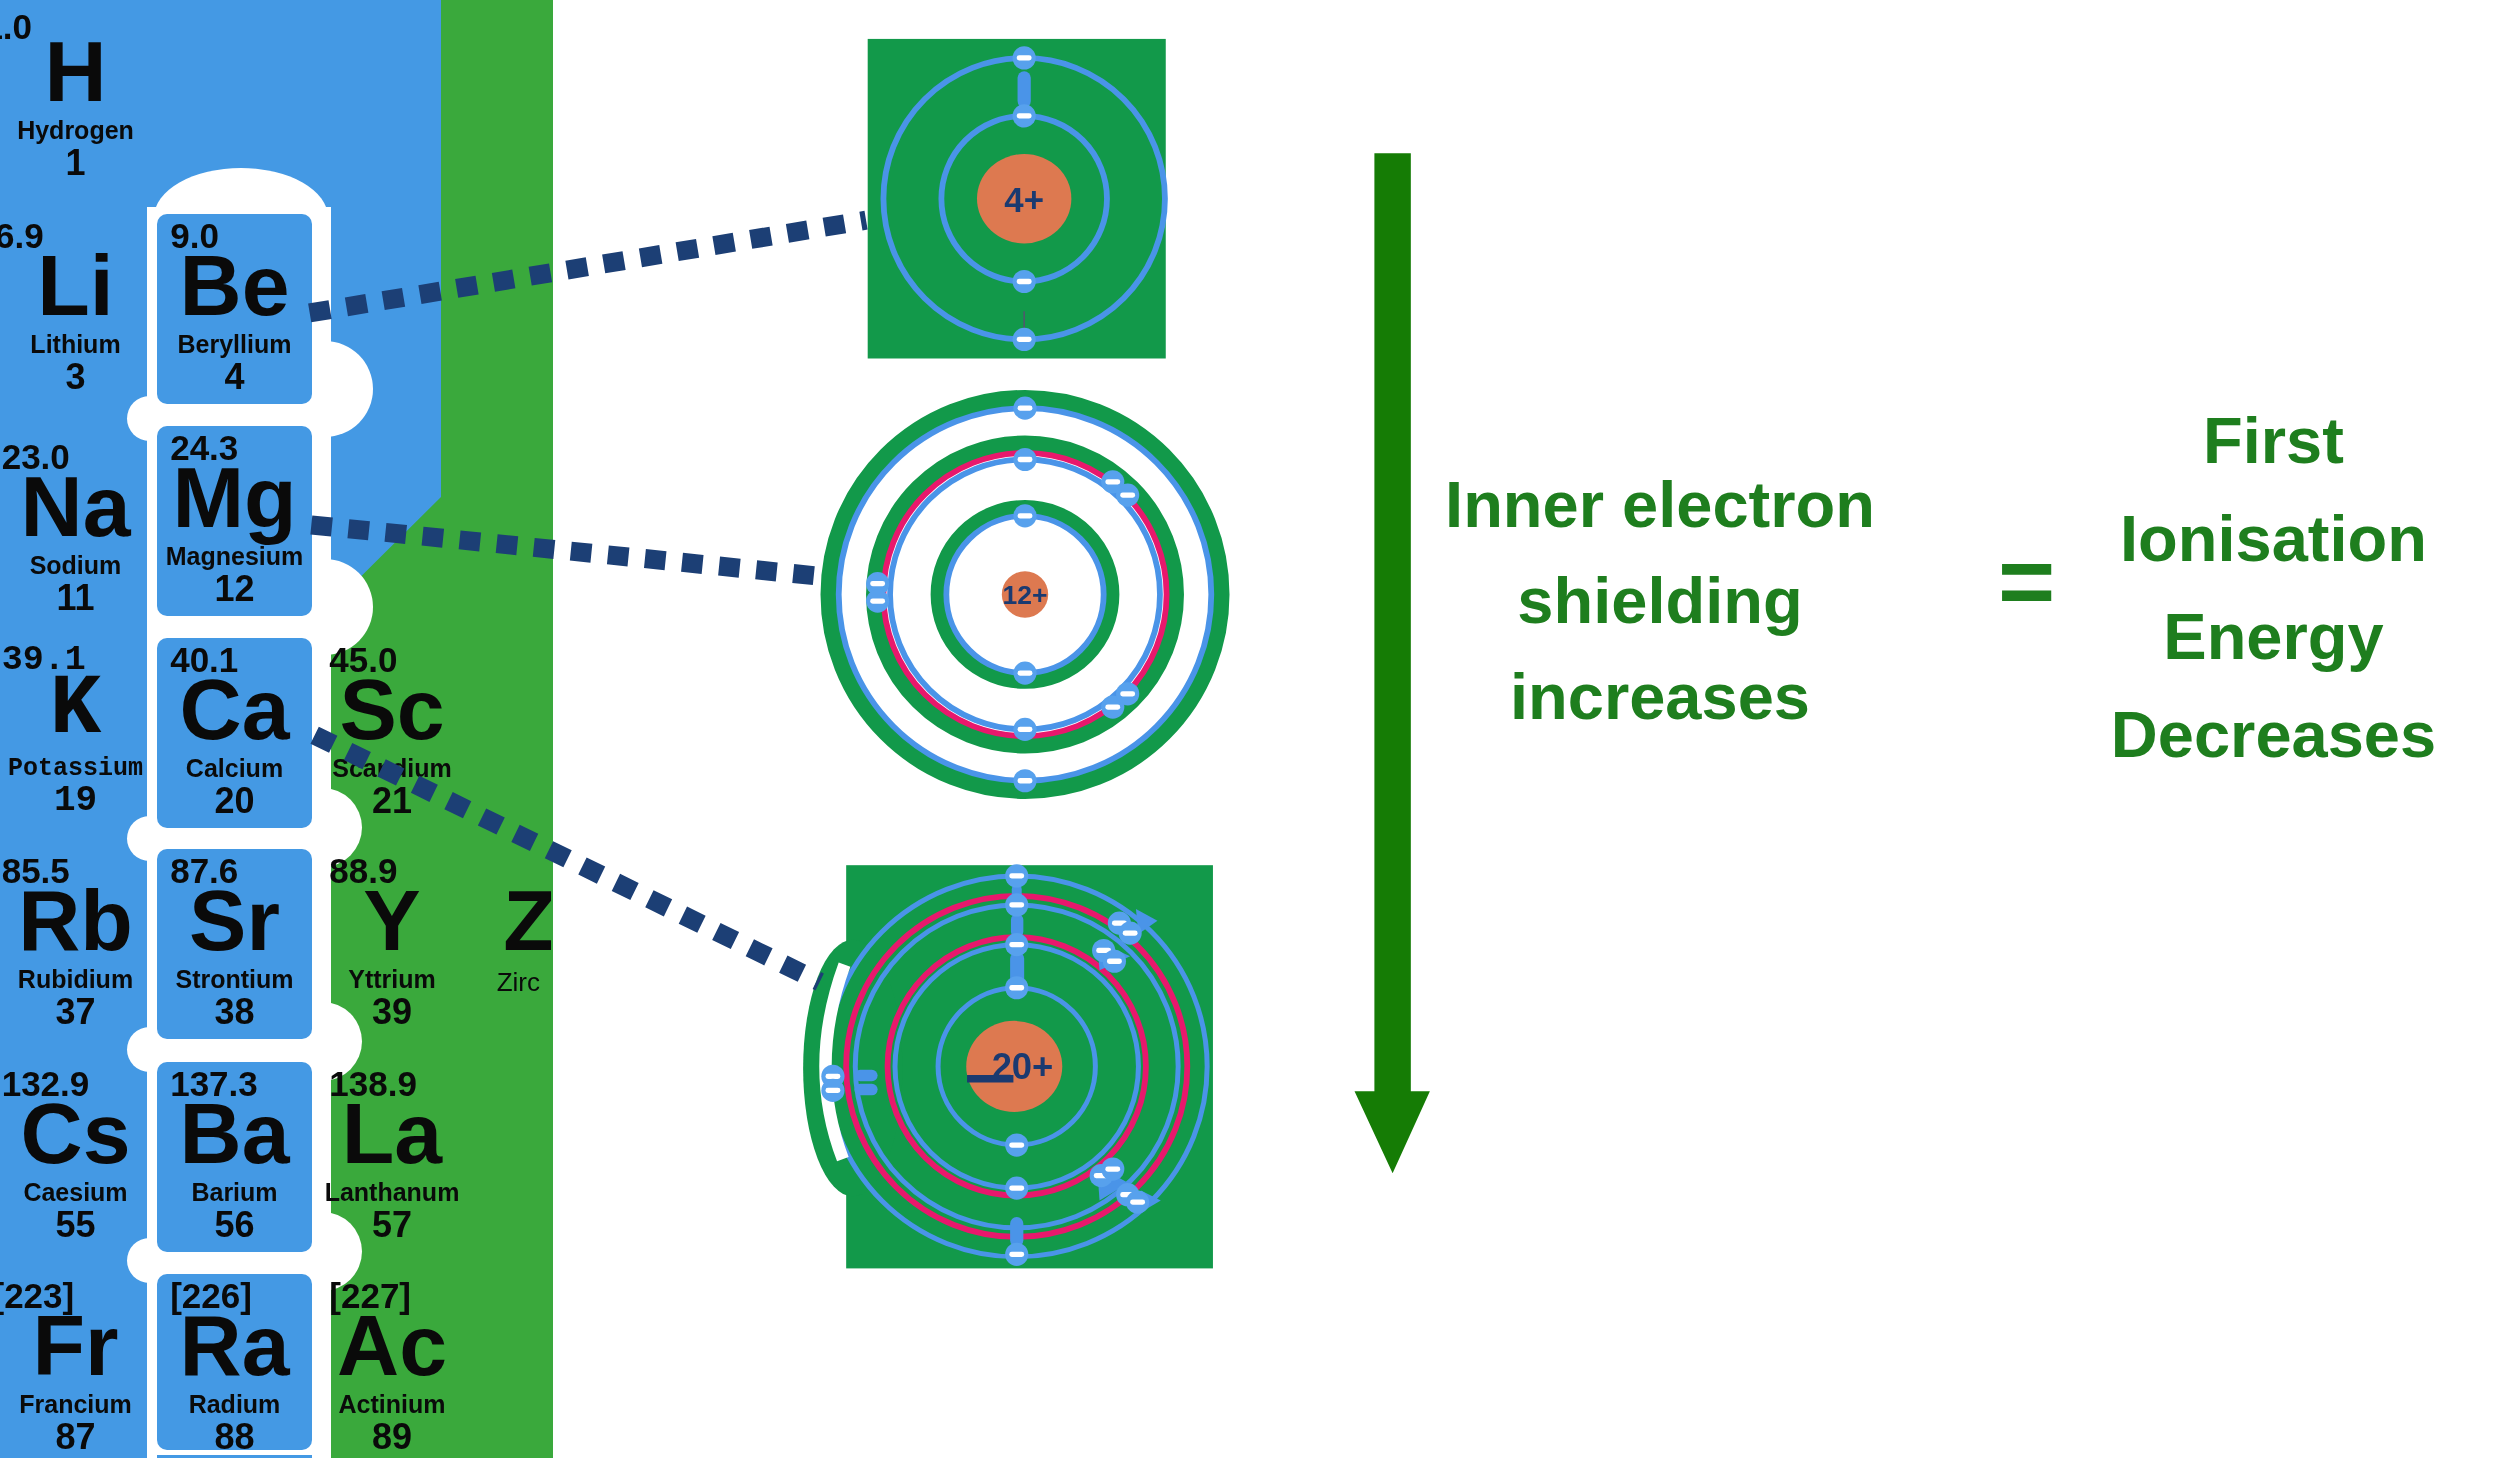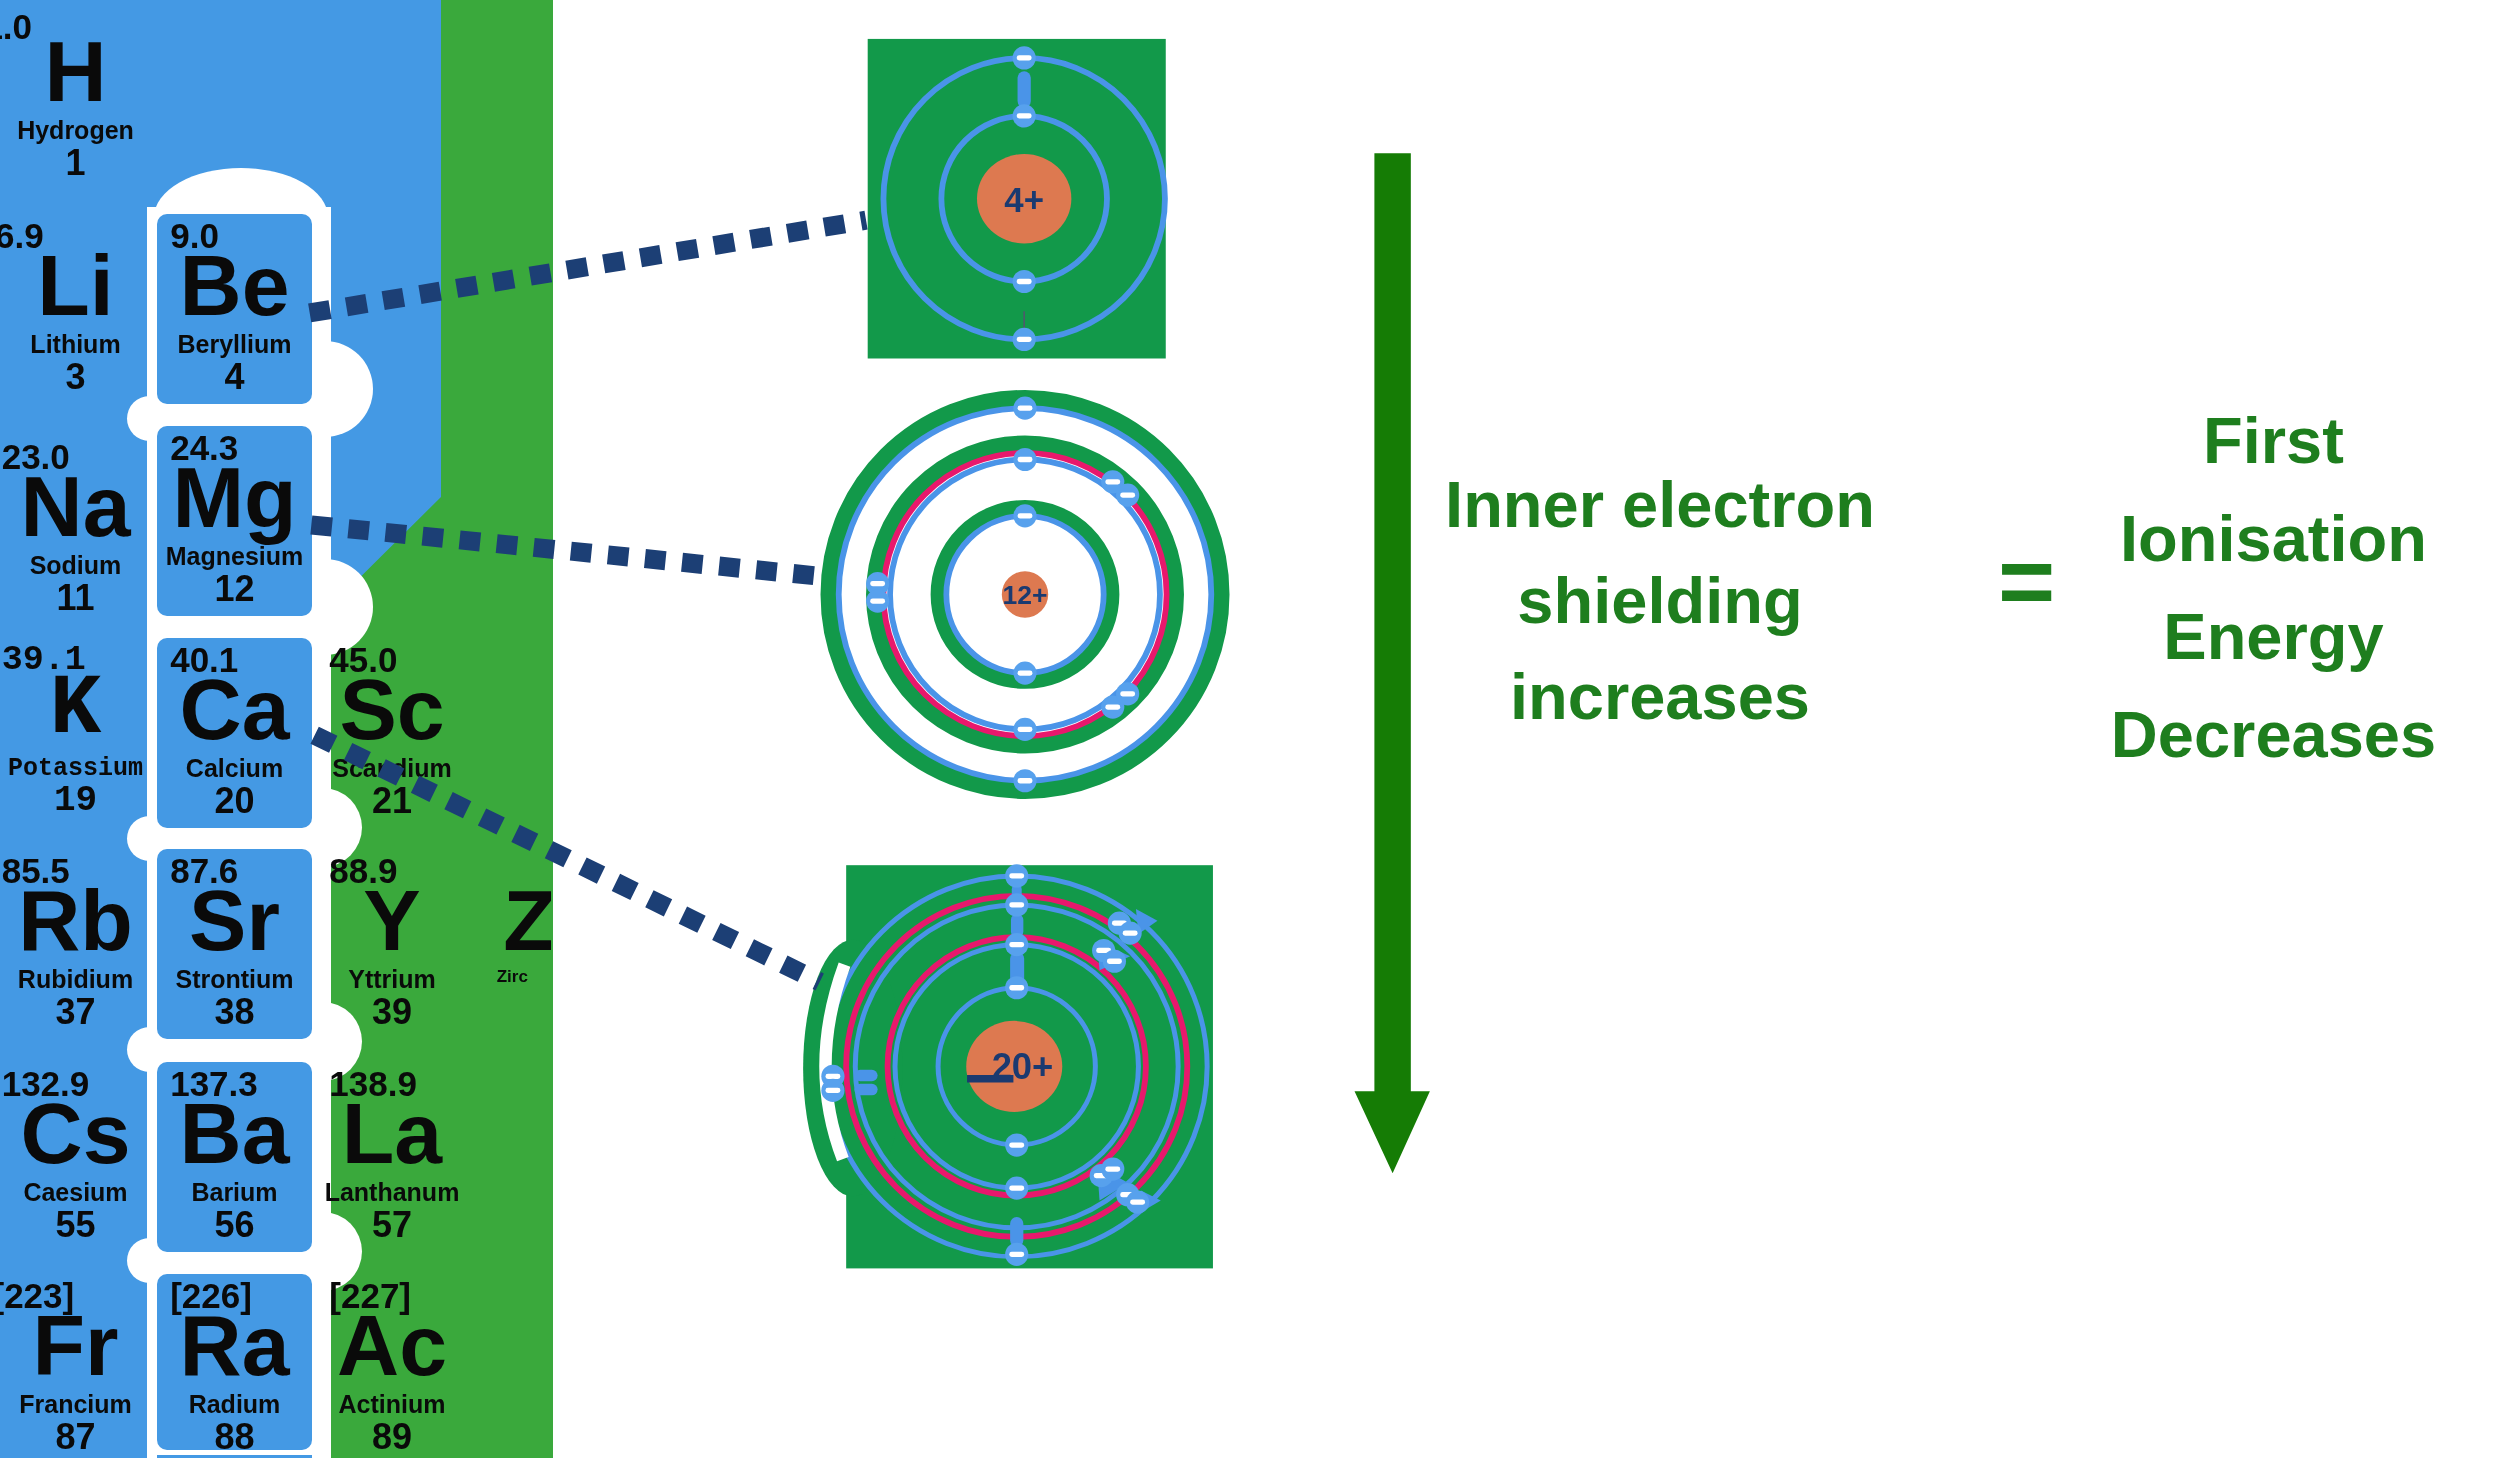--- a/index.html
+++ b/index.html
@@ -20,21 +20,21 @@
   .el.c3{left:321px;width:142px;}
   .el .m{position:absolute;top:1.7px;left:13.2px;font-size:35px;font-weight:bold;white-space:nowrap;}
   .el.c1 .m{left:1.7px;}
   .el.c3 .m{left:8.3px;}
   .el .s{position:absolute;top:28px;left:0;width:100%;text-align:center;font-size:86px;font-weight:bold;line-height:1;}
   .el .n{position:absolute;top:116px;left:0;width:100%;text-align:center;font-size:25px;font-weight:bold;white-space:nowrap;}
   .el .z{position:absolute;top:142px;left:0;width:100%;text-align:center;font-size:36px;font-weight:bold;}
   .strip{position:absolute;left:157px;top:1455px;width:155px;height:3.3px;background:#4499e4;}
   .zr{position:absolute;left:495px;top:849px;width:56px;height:190px;overflow:hidden;}
   .zr .s{position:absolute;left:8.3px;top:28px;font-size:86px;font-weight:bold;line-height:1;}
-  .zr .n{position:absolute;left:1.7px;top:118px;font-size:17px;font-weight:bold;white-space:nowrap;}
+  .zr .n{position:absolute;left:1.7px;top:118px;font-size:26px;font-weight:normal;white-space:nowrap;}
   svg.overlay{position:absolute;left:0;top:0;}
   .cap{position:absolute;color:#1e7e1e;font-weight:bold;text-align:center;white-space:pre-line;}
   .cap.left{left:1428px;top:457px;width:464px;font-size:65px;line-height:96px;}
   .cap.eq{left:1977px;top:532px;width:99px;font-size:98px;line-height:98px;}
   .cap.right{left:2087px;top:392px;width:373px;font-size:65px;line-height:98px;}
 </style>
 </head>
 <body>
 
 <div id="canvas">

